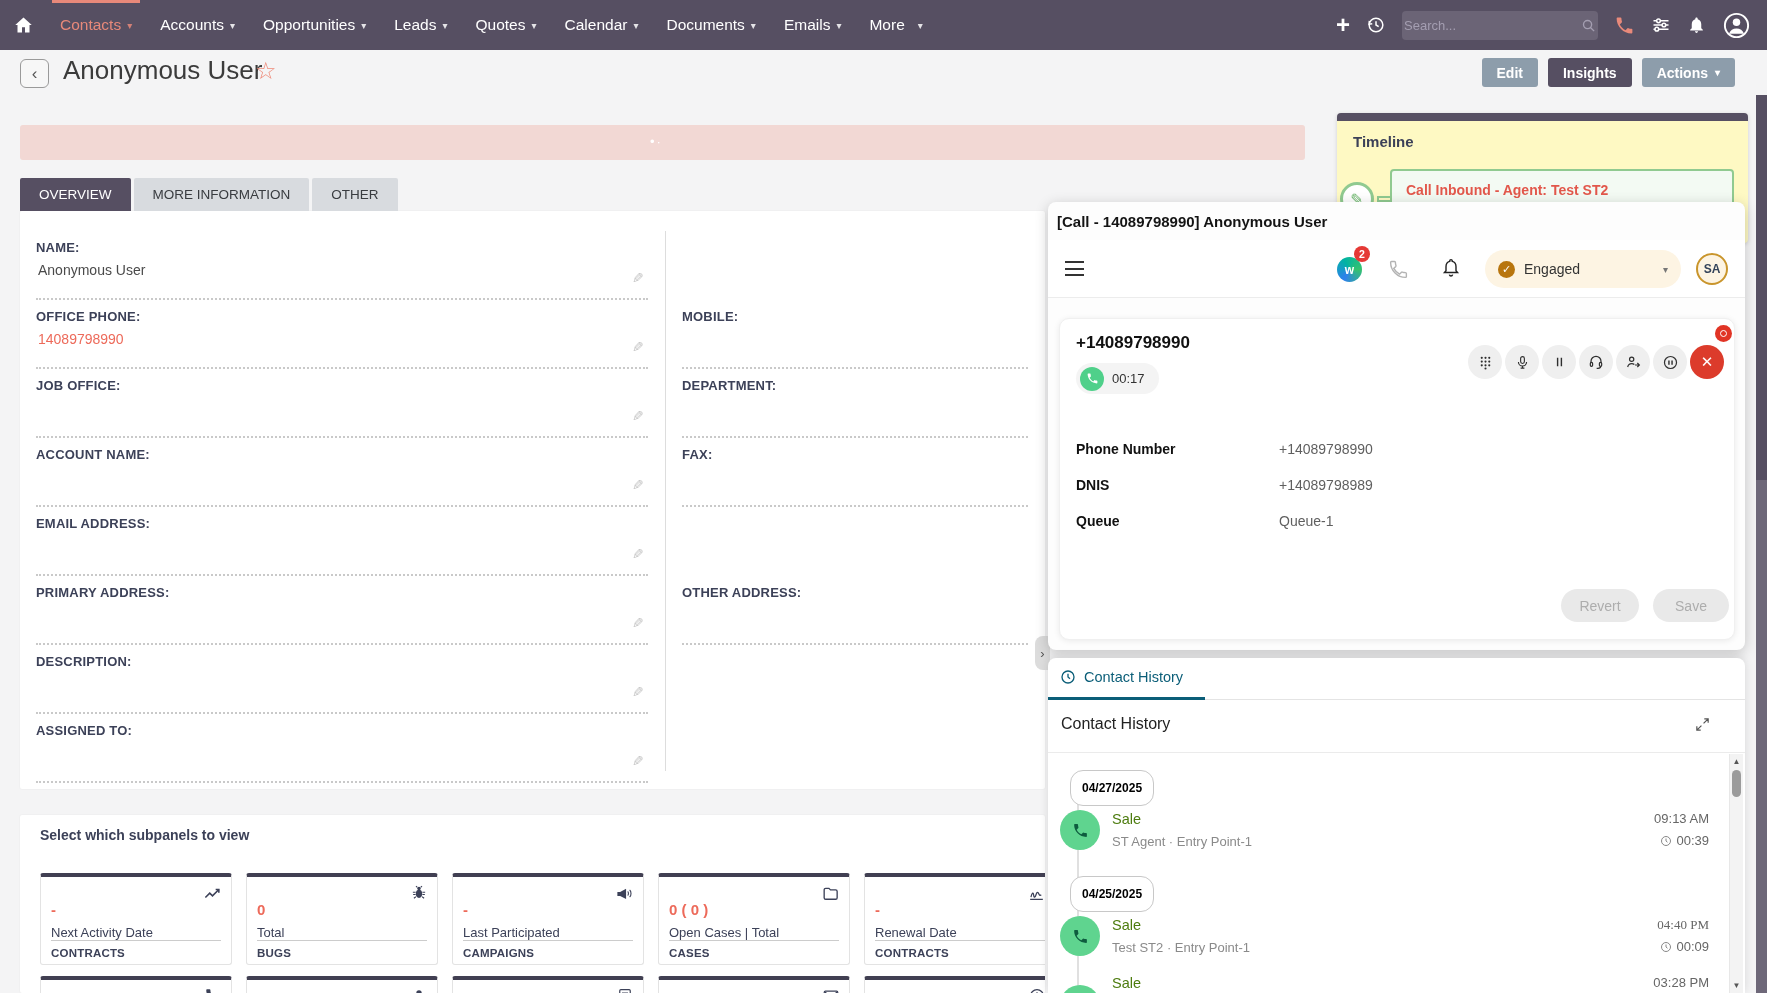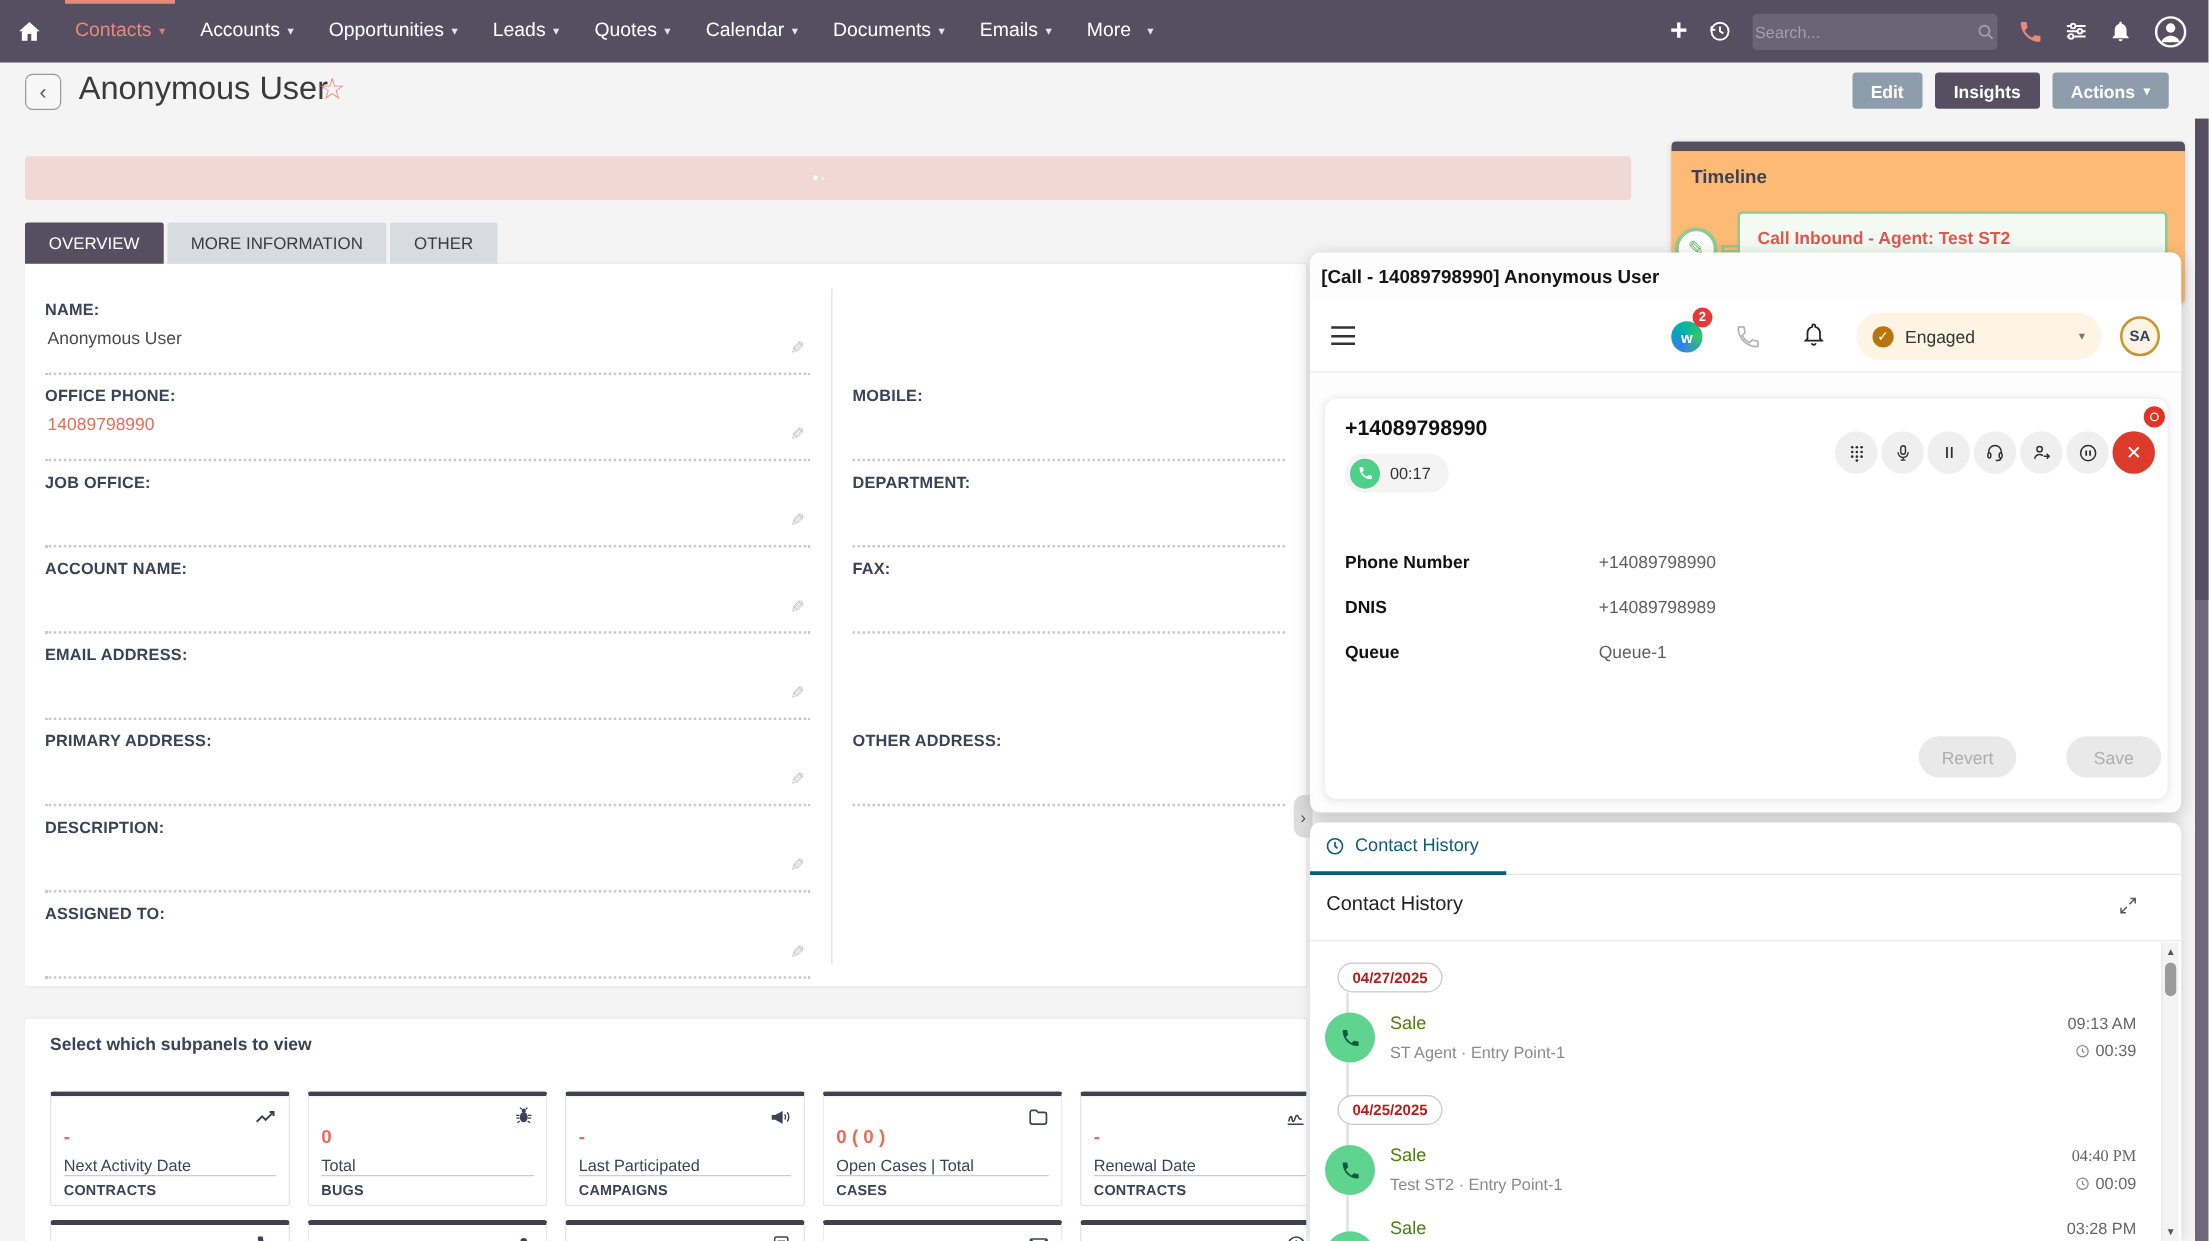--- a/index.html
+++ b/index.html
@@ -59,21 +59,21 @@
   .sub-title { position:absolute; left:20px; top:12px; font-size:14px; font-weight:bold; color:#3c4158; }
   .sub-grid { position:absolute; left:20px; top:58px; display:grid; grid-template-columns:repeat(5,192px); grid-auto-rows:92px; gap:11px 14px; }
   .scard { position:relative; background:#fff; border:1px solid #e3e3e3; border-top:4px solid #413f52; border-radius:3px; cursor:pointer; }
   .scard .sicon { position:absolute; right:9px; top:7px; color:#3c4158; }
   .scard .sval { position:absolute; left:10px; top:24px; font-size:15px; font-weight:bold; color:#ed6a5a; }
   .scard .slab { position:absolute; left:10px; top:48px; font-size:13px; color:#3c4158; }
   .scard .sdiv { position:absolute; left:10px; right:10px; bottom:23px; border-top:1px solid #ccc; }
   .scard .sname { position:absolute; left:10px; bottom:5px; font-size:11.5px; font-weight:bold; color:#3c4158; letter-spacing:.2px; }
 
   
-  .timeline-card { position:absolute; left:1337px; top:113px; width:411px; height:130px; background:#fdba74; border-top:8px solid #564f62; border-radius:4px; box-shadow:0 1px 4px rgba(0,0,0,.15); z-index:3; }
+  .timeline-card { position:absolute; left:1337px; top:113px; width:411px; height:130px; background:#fef9c3; border-top:8px solid #564f62; border-radius:4px; box-shadow:0 1px 4px rgba(0,0,0,.15); z-index:3; }
   .tl-title { position:absolute; left:16px; top:12px; font-size:15px; font-weight:bold; color:#3c4158; }
   .tl-event { position:absolute; left:53px; top:48px; right:14px; height:70px; background:#f3faf3; border:2px solid #90ca90; border-radius:4px; padding:11px 14px; font-size:14px; font-weight:bold; color:#e2574b; }
   .tl-circle { position:absolute; left:3px; top:61px; width:34px; height:34px; background:#fff; border:3px solid #90ca90; border-radius:50%; display:flex; align-items:center; justify-content:center; color:#6db86d; font-size:16px; }
   .tl-conn { position:absolute; left:40px; top:75px; width:14px; height:6px; border:2px solid #90ca90; border-right:none; }
 
   
   .page-scrollbar { position:absolute; right:0; top:95px; width:11px; height:898px; background:#6e6879; z-index:30; cursor:pointer; }
   .page-scrollbar .pthumb { width:100%; height:385px; background:#564f62; }
 
   
@@ -101,33 +101,33 @@
   .timer-pill { position:absolute; left:16px; top:44px; height:31px; background:#f4f4f4; border-radius:16px; display:flex; align-items:center; gap:8px; padding:0 14px 0 4px;text-align:center; }
   .timer-phone { width:24px; height:24px; border-radius:50%; background:#4fd08a; display:flex; align-items:center; justify-content:center; color:#fff; }
   .timer-text { font-size:13px; color:#333; }
   .controls { position:absolute; left:408px; top:26px; display:flex; gap:3px; }
   .ctrl { width:34px; height:34px; border-radius:50%; background:#efefef; color:#2f2f2f; display:flex; align-items:center; justify-content:center; cursor:pointer; }
   .ctrl.end { background:#dc3b2b; color:#fff; font-size:15px; }
   .crow { position:absolute; left:16px; width:640px; height:20px; }
   .crow .clab { position:absolute; left:0; font-size:14px; font-weight:bold; color:#111; }
   .crow .cval { position:absolute; left:203px; font-size:14px; color:#5f5f5f; }
   .cbtn { position:absolute; height:33px; border:none; border-radius:17px; background:#e9e9e9; color:#adadad; font-size:14px; font-family:inherit; cursor:pointer; }
-  .cbtn.revert { left:475px; top:270px; width:78px; }
+  .cbtn.revert { left:501px; top:270px; width:78px; }
   .cbtn.save { left:593px; top:270px; width:76px; }
 
   .widget-history { position:absolute; left:0; top:456px; width:697px; height:335px; background:#fff; border-radius:8px 8px 0 0; box-shadow:0 -1px 10px rgba(0,0,0,.12); overflow:hidden; }
   .wh-tabrow { position:absolute; left:0; top:0; width:100%; height:42px; border-bottom:1px solid #e4e4e4; }
   .wh-tab { position:absolute; left:12px; top:11px; display:flex; align-items:center; gap:8px; color:#0b5e78; cursor:pointer; }
   .wh-tab span { font-size:14.5px; }
   .wh-underline { position:absolute; left:0; top:39px; width:157px; height:3px; background:#0b5e78; }
   .wh-heading { position:absolute; left:13px; top:57px; font-size:16px; color:#222; }
   .expand-ic { position:absolute; right:34px; top:58px; color:#555; cursor:pointer; }
   .wh-div { position:absolute; left:0; top:94px; width:100%; border-top:1px solid #ebebeb; }
   .hist-line { position:absolute; left:29px; top:136px; width:2px; height:196px; background:#e0e0e0; }
-  .date-pill { position:absolute; left:22px; height:24px; padding:0 11px; background:#fff; border:1px solid #c8c8c8; border-radius:13px; font-size:12px; font-weight:bold; color:#b91c1c; display:flex; align-items:center; }
+  .date-pill { position:absolute; left:22px; height:36px; padding:0 11px; background:#fff; border:1px solid #c8c8c8; border-radius:13px; font-size:12px; font-weight:bold; color:#000000; display:flex; align-items:center; }
   .hentry-circle { position:absolute; left:12px; width:40px; height:40px; border-radius:50%; background:#5fd48f; display:flex; align-items:center; justify-content:center; color:#0e5c3f; }
   .hentry-title { position:absolute; left:64px; font-size:14.5px; color:#4d7c0f; }
   .hentry-sub { position:absolute; left:64px; font-size:13px; color:#8a8a8a;text-align:right; }
   .hentry-time { position:absolute; right:36px; font-size:13px; color:#666; text-align:right; }
   .hentry-dur { position:absolute; right:36px; font-size:13px; color:#666; display:flex; align-items:center; gap:4px; }
   .hist-scroll { position:absolute; right:2px; top:96px; bottom:0; width:14px; background:#f3f3f3; border-left:1px solid #e7e7e7; cursor:pointer; }
   .hs-arrow { position:absolute; left:0; width:100%; text-align:center; font-size:8px; color:#555; }
   .hs-thumb { position:absolute; left:2px; top:16px; width:9px; height:27px; background:#9b9b9b; border-radius:5px; }
 
   svg { display:block; }

